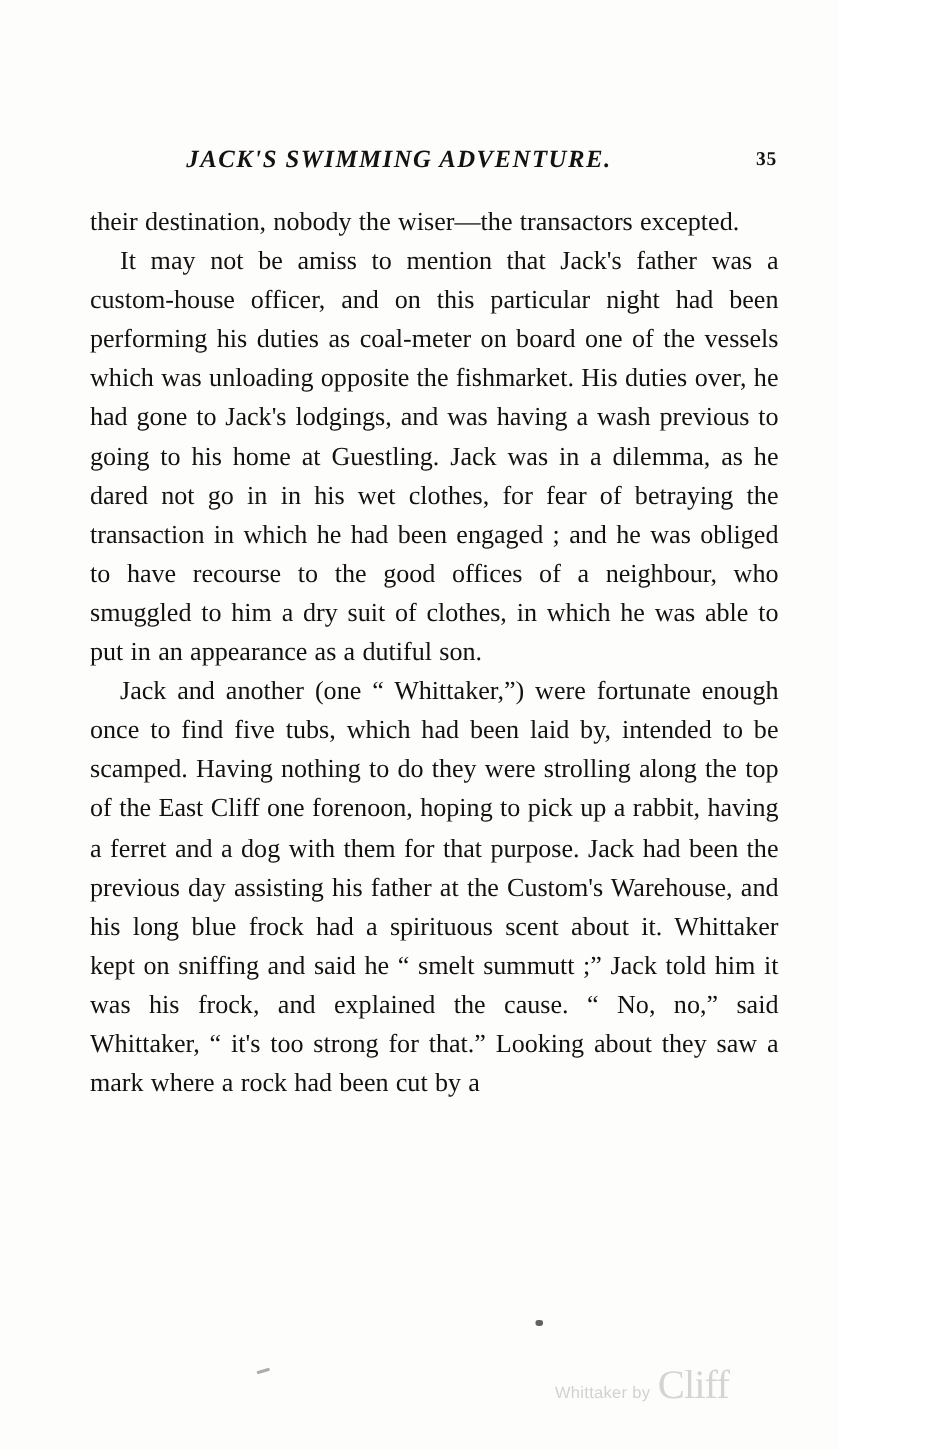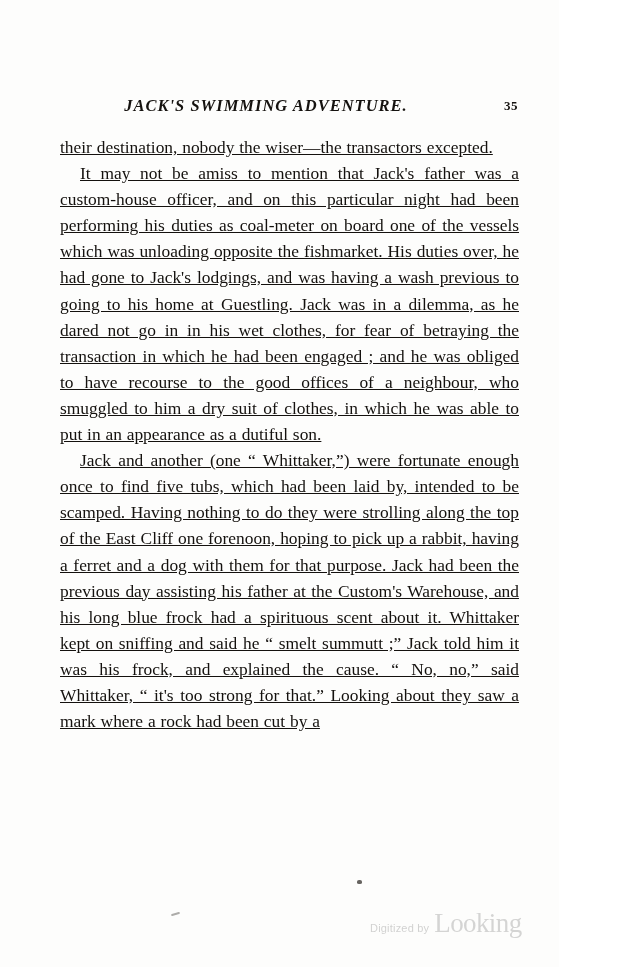--- a/index.html
+++ b/index.html
@@ -65,21 +65,20 @@
     color: #14110e;
     word-spacing: 0.5px;
   }
   .para.indent {
     text-indent: 20px;
   }
 
   
   .para {
     text-align-last: left;
-    text-decoration: underline;
   }
 
   
   .speck {
     position: absolute;
     background: #2b2722;
     opacity: 0.72;
     border-radius: 40%;
   }
   .speck-center {
@@ -148,17 +147,17 @@
     <p class="para">their destination, nobody the wiser—the transactors excepted.</p>
     <p class="para indent">It may not be amiss to mention that Jack's father was a custom-house officer, and on this particular night had been performing his duties as coal-meter on board one of the vessels which was unloading opposite the fishmarket.  His duties over, he had gone to Jack's lodgings, and was having a wash previous to going to his home at Guestling.  Jack was in a dilemma, as he dared not go in in his wet clothes, for fear of betraying the transaction in which he had been engaged ; and he was obliged to have recourse to the good offices of a neighbour, who smuggled to him a dry suit of clothes, in which he was able to put in an appearance as a dutiful son.</p>
     <p class="para indent">Jack and another (one “ Whittaker,”) were fortunate enough once to find five tubs, which had been laid by, intended to be scamped.  Having nothing to do they were strolling along the top of the East Cliff one forenoon, hoping to pick up a rabbit, having a ferret and a dog with them for that purpose. Jack had been the previous day assisting his father at the Custom's Warehouse, and his long blue frock had a spirituous scent about it.  Whittaker kept on sniffing and said he “ smelt summutt ;” Jack told him it was his frock, and explained the cause.  “ No, no,” said Whittaker, “ it's too strong for that.”  Looking about they saw a mark where a rock had been cut by a</p>
   </div>
 
   <div class="speck speck-center"></div>
   <div class="speck speck-right"></div>
   <div class="speck speck-left"></div>
 
   <div class="watermark">
-    <span class="watermark-prefix">Digitized by</span>
-    <span class="watermark-logo">Looking</span>
+    <span class="watermark-prefix">Whittaker by</span>
+    <span class="watermark-logo">Cliff</span>
   </div>
 
 </div>
 
 </body></html>

